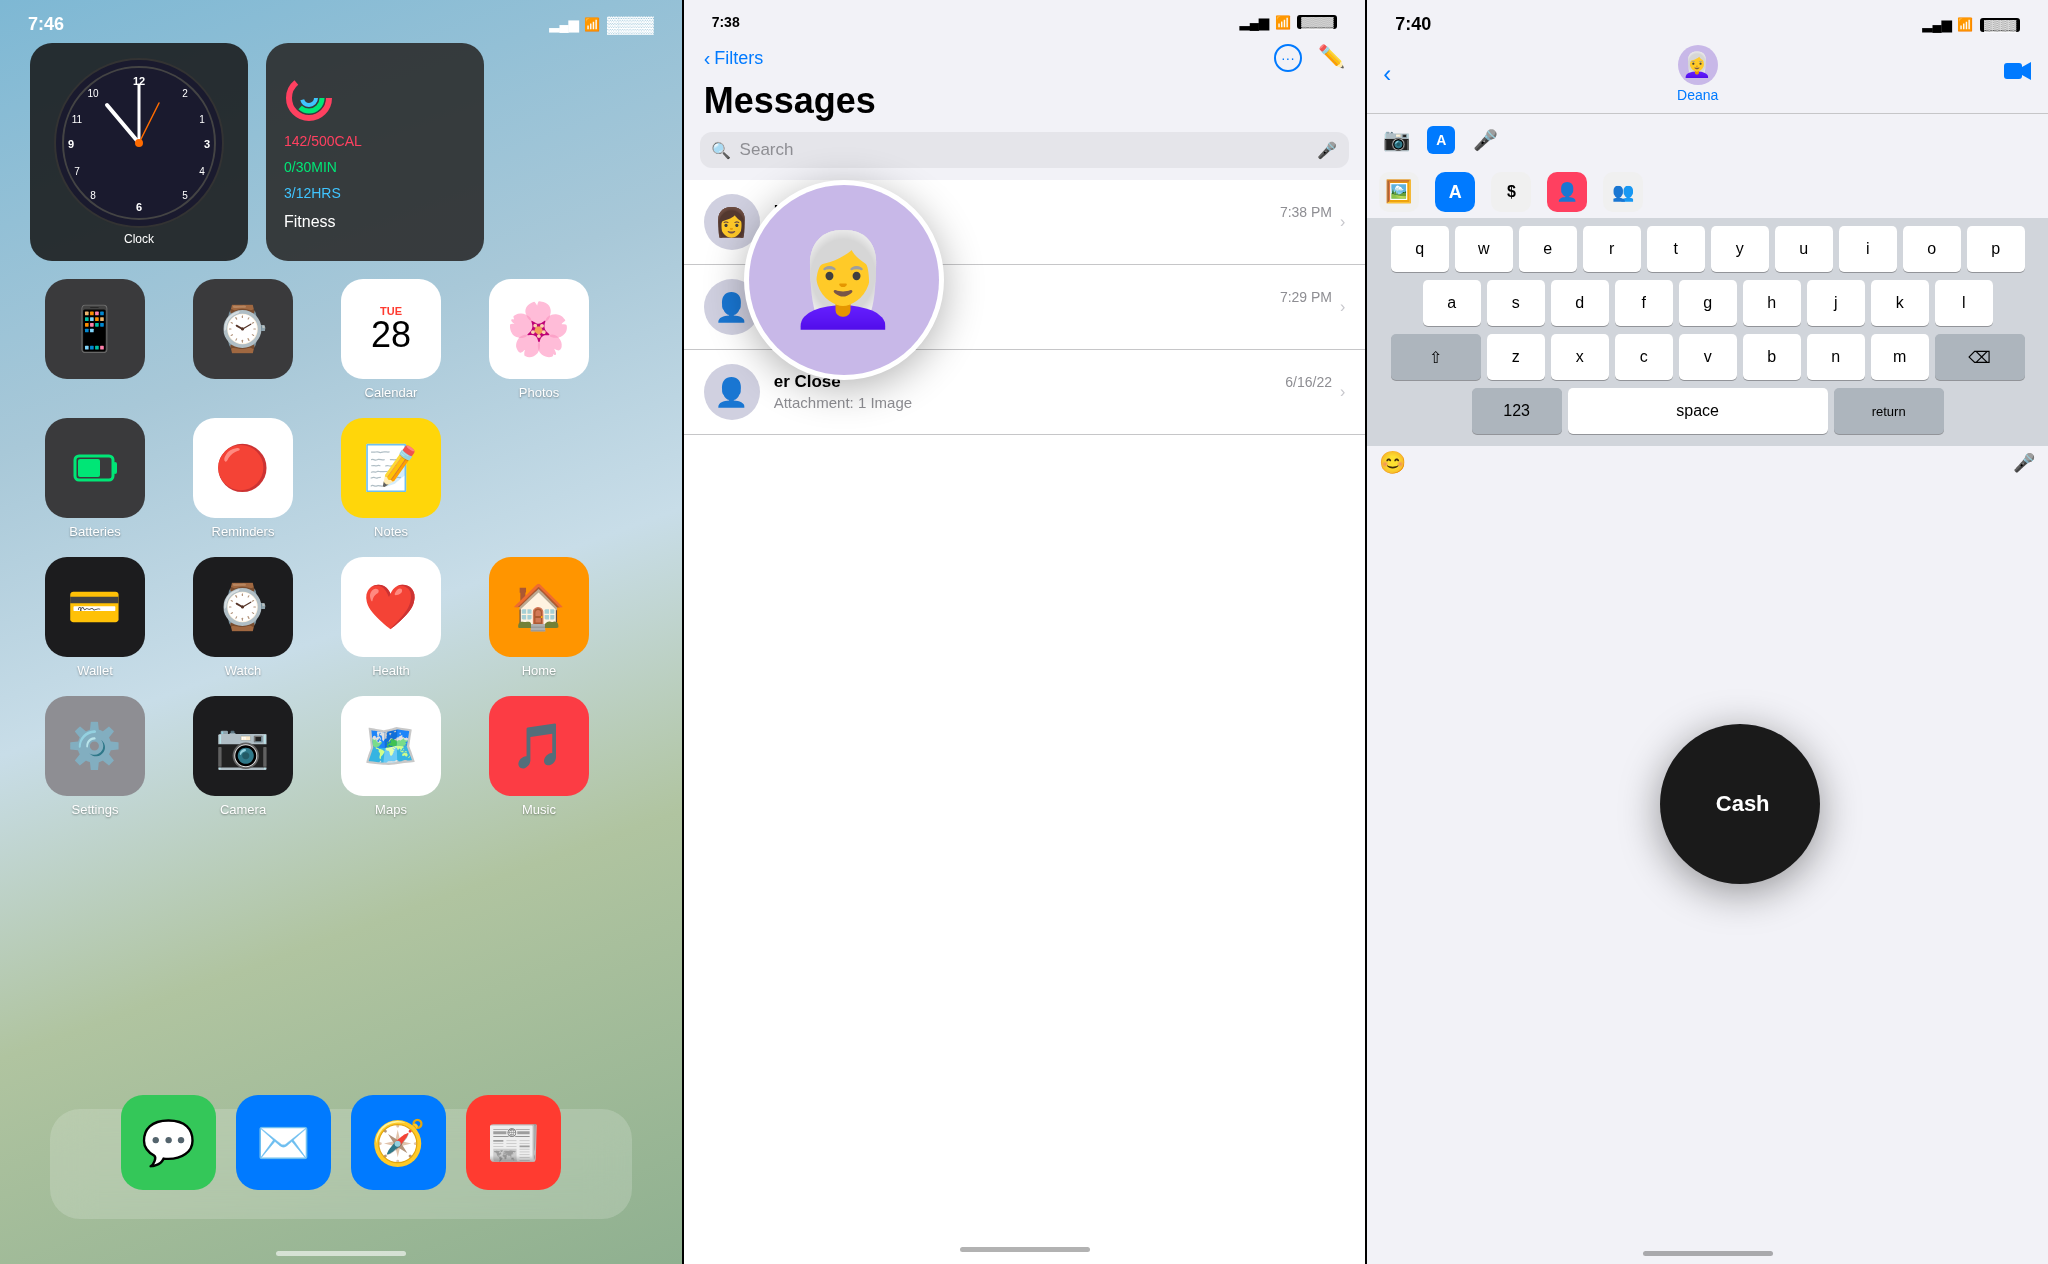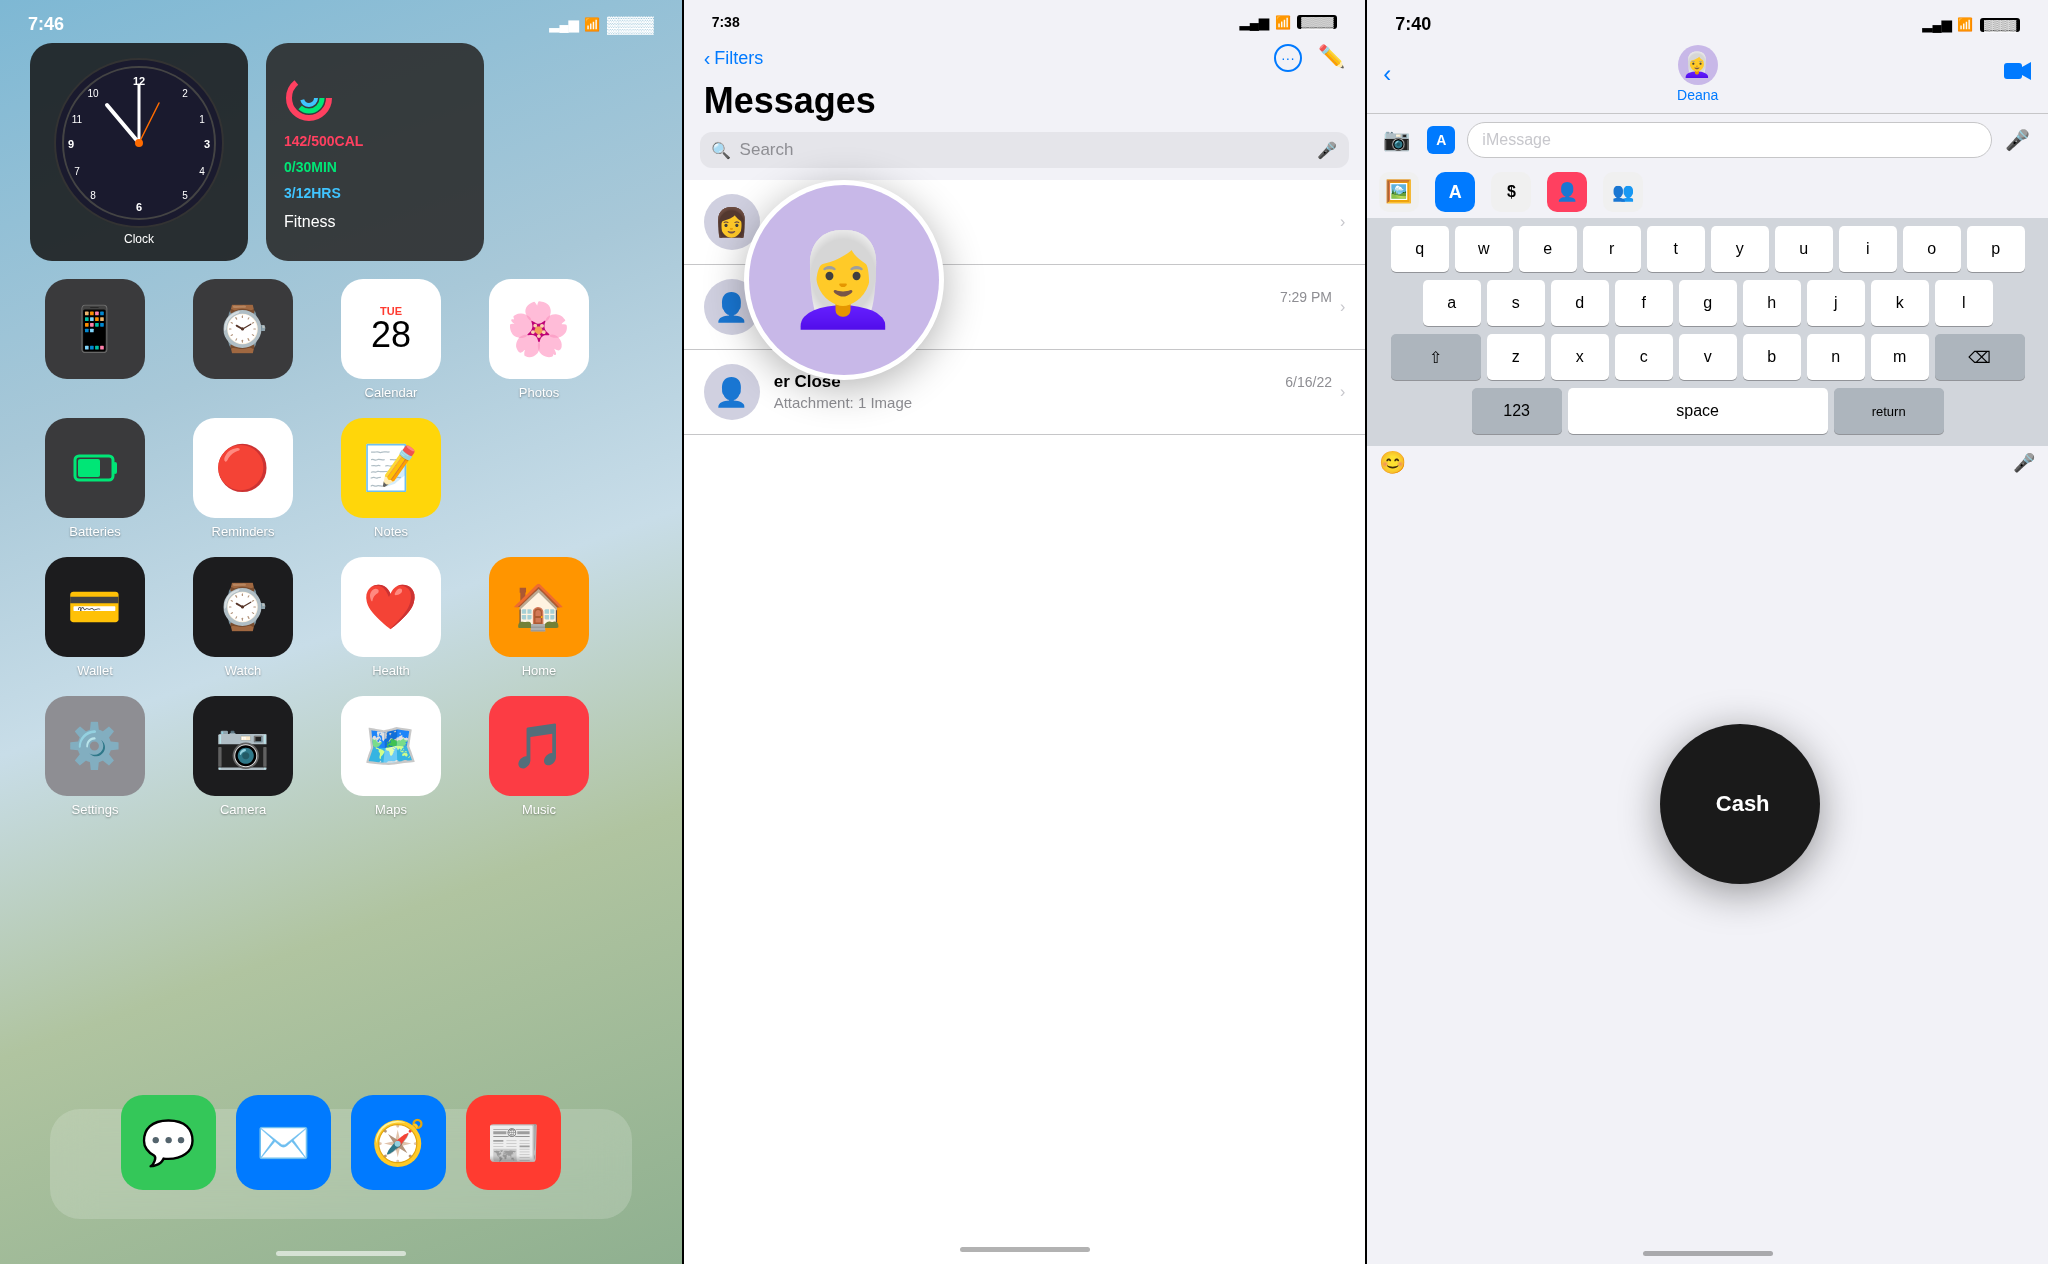--- a/index.html
+++ b/index.html
@@ -110,21 +110,21 @@
       display: flex;
       flex-direction: column;
       align-items: flex-start;
       justify-content: center;
       padding: 18px;
       gap: 10px;
     }
 
     .fitness-stat {
       font-size: 14px;
-      font-weight: 700;
+      font-weight: 400;
     }
 
     .fitness-stat.red { color: #ff4060; }
     .fitness-stat.green { color: #00e676; }
     .fitness-stat.blue { color: #40c4ff; }
 
     
     .dock {
       position: absolute;
       bottom: 60px;
@@ -801,20 +801,24 @@
       <span class="mic-icon">🎤</span>
     </div>
 
     <div class="message-list">
 
       <div class="message-item">
         <div class="msg-avatar">
           <span>👩</span>
         </div>
         <div class="msg-content">
+          <div class="msg-header">
+            <span class="msg-name">Lillian Close</span>
+            <span class="msg-time">7:38 PM</span>
+          </div>
           <span class="msg-preview">Hello!</span>
         </div>
         <span class="msg-chevron">›</span>
       </div>
 
       <div class="message-item">
         <div class="msg-avatar">
           <span>👤</span>
         </div>
         <div class="msg-content">
@@ -885,23 +889,20 @@
 
 
   <div class="chat-input-area">
     <div class="input-row">
       <div class="input-icon-btn">
         <span style="font-size:22px;color:#8e8e93;">📷</span>
       </div>
       <div class="input-icon-btn">
         <span style="width:28px;height:28px;background:#007aff;border-radius:6px;display:flex;align-items:center;justify-content:center;color:white;font-size:14px;font-weight:700;">A</span>
       </div>
-      <div class="text-input-field">
-        <span style="color:#c7c7cc;font-size:16px;">iMessage</span>
-      </div>
       <div class="mic-btn">
         <span style="font-size:20px;color:#8e8e93;">🎤</span>
       </div>
     </div>
 
     <div class="apps-row">
       <div class="app-pill" style="background:#f0f0f0;">
         <span>🖼️</span>
       </div>
       <div class="app-pill" style="background:#007aff;border-radius:10px;">

